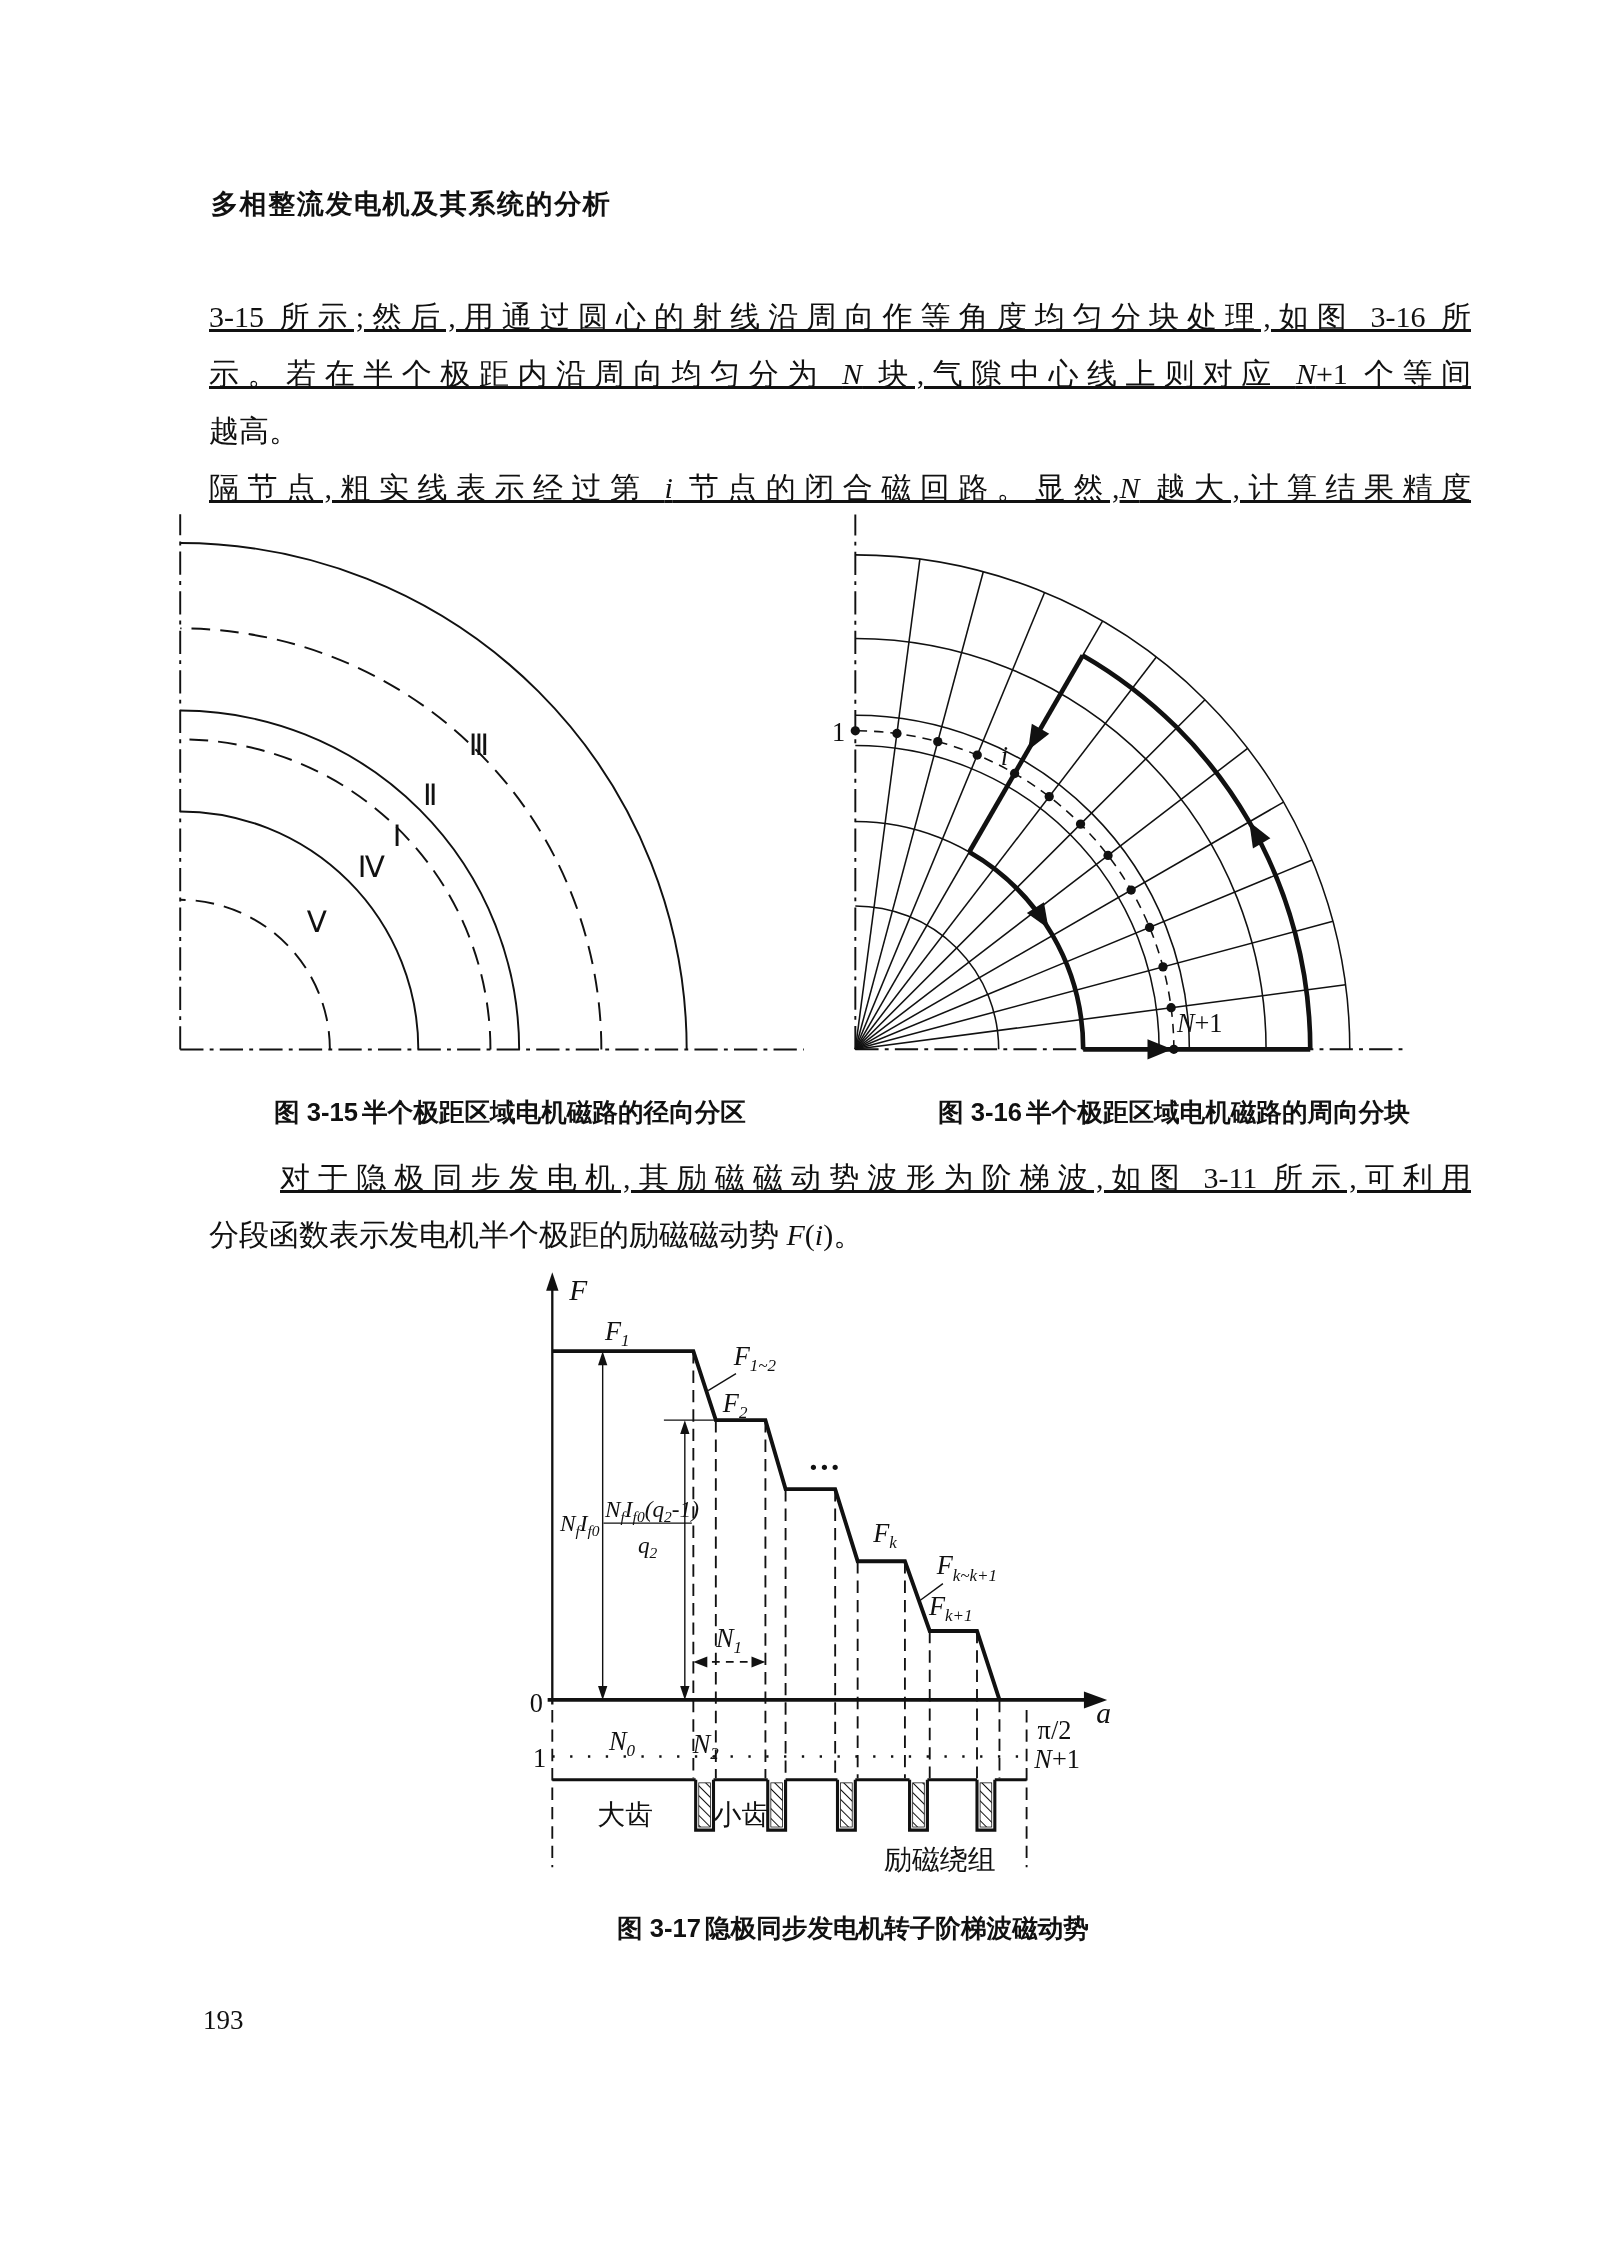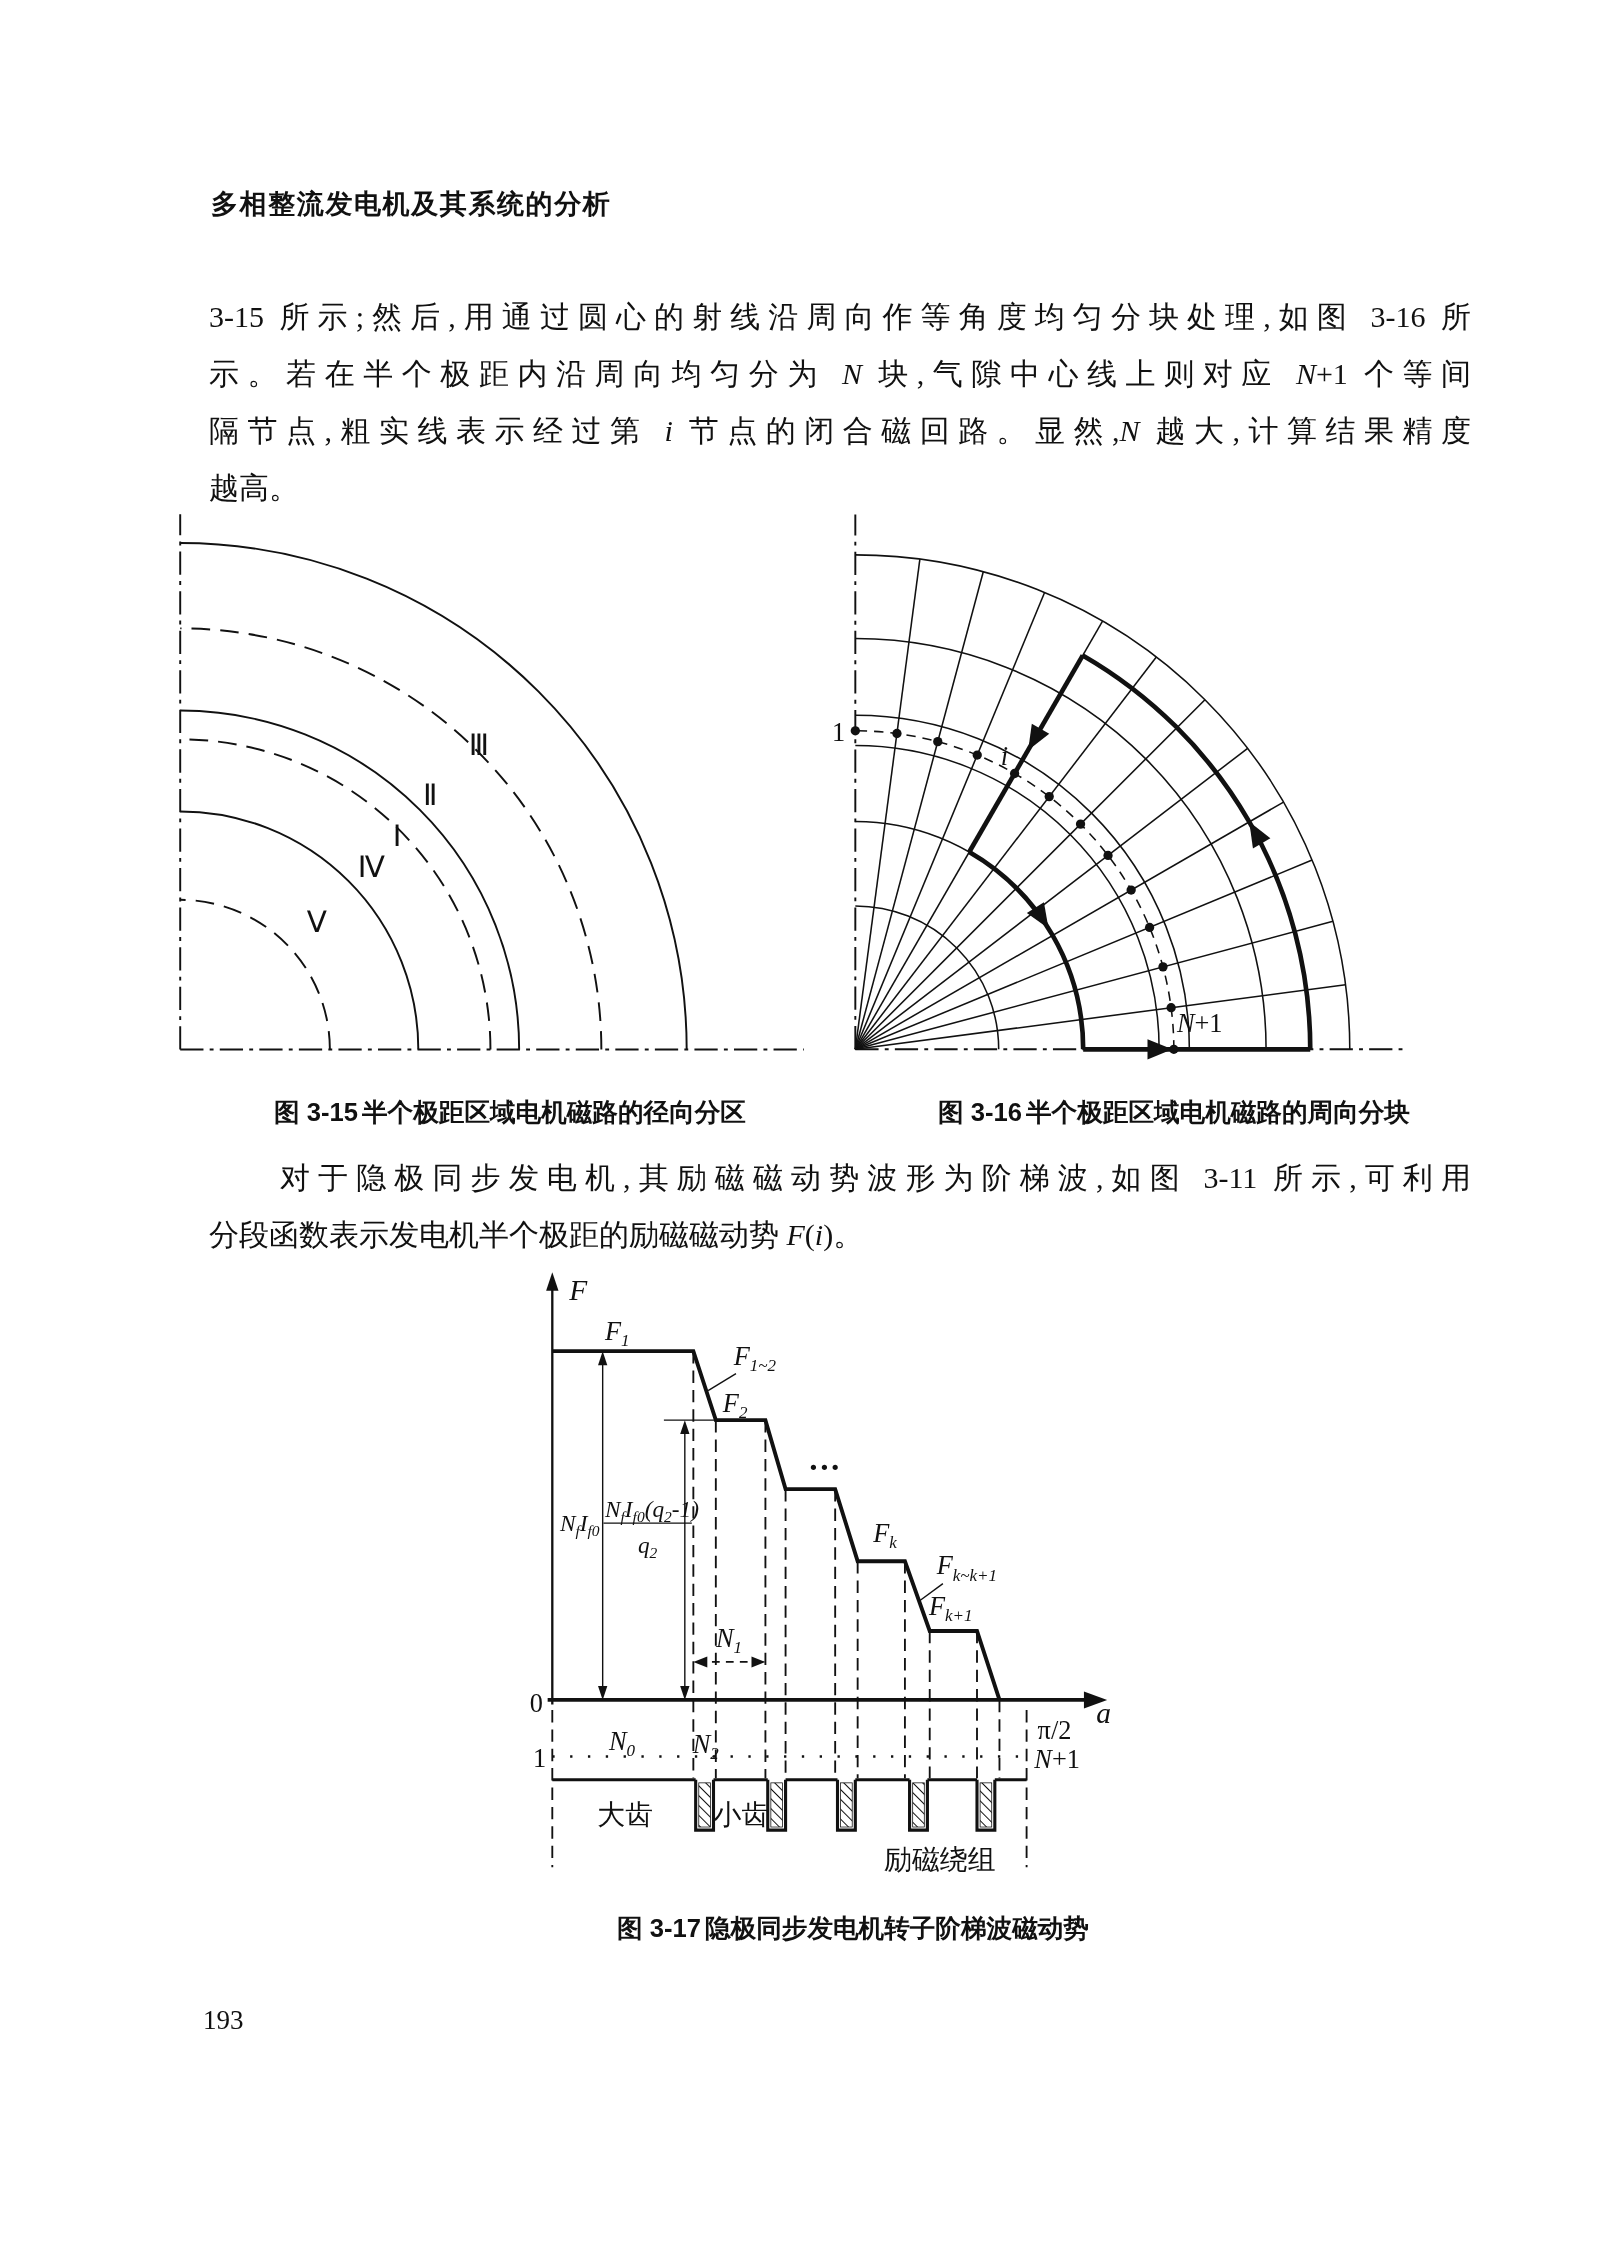--- a/index.html
+++ b/index.html
@@ -3,21 +3,21 @@
 <meta charset="utf-8">
 <style>
   html,body{margin:0;padding:0;background:#9a9a9a;}
   .page{position:relative;width:1620px;height:2261px;background:#ffffff;overflow:hidden;
         font-family:"Liberation Serif",serif;color:#111;padding-left:12px;}
   .abs{position:absolute;}
   .header-title{font-family:"Liberation Sans",sans-serif;font-weight:bold;
         font-size:27px;letter-spacing:1.6px;}
   .body-text{width:1262px;font-size:30px;line-height:57px;}
   .tl{white-space:normal;}
-  .tl.j{text-align:justify;text-align-last:justify;}
+  .tl.j{text-align:justify;text-align-last:justify;text-decoration:underline;}
   .tl.ind{text-indent:71px;}
   .var{font-style:italic;font-family:"Liberation Serif",serif;}
   .caption{font-family:"Liberation Sans",sans-serif;font-weight:bold;font-size:25.6px;
         text-align:center;white-space:nowrap;}
   .caption .cap-text{margin-left:4px;}
   .pageno{font-size:27px;}
   svg{overflow:visible;}
   svg text{fill:#111;}
   .mt{font-family:"Liberation Serif",serif;font-style:italic;font-size:34px;}
   .mu{font-family:"Liberation Serif",serif;font-style:normal;font-size:34px;}
@@ -29,22 +29,22 @@
 </head>
 <body>
 
 <div class="page">
 
   <div class="abs header-title" style="left:211px;top:186px;">多相整流发电机及其系统的分析</div>
 
   <div class="abs body-text" style="left:209px;top:288px;">
       <div class="tl j"><span>3-15 所示;然后,用通过圆心的射线沿周向作等角度均匀分块处理,如图 3-16 所</span></div>
       <div class="tl j"><span>示。若在半个极距内沿周向均匀分为 </span><span class="var">N</span><span> 块,气隙中心线上则对应 </span><span class="var">N</span><span>+1 个等间</span></div>
+      <div class="tl"><span>越高。</span></div>
       <div class="tl j"><span>隔节点,粗实线表示经过第 </span><span class="var">i</span><span> 节点的闭合磁回路。显然,</span><span class="var">N</span><span> 越大,计算结果精度</span></div>
-      <div class="tl"><span>越高。</span></div>
     </div>
 
   <svg class="abs" style="left:174px;top:508px;" width="636" height="551" viewBox="0 0 820 710">
     <g stroke="#111" fill="none">
 
       <line x1="8" y1="698" x2="8" y2="8" stroke-width="2.5" stroke-dasharray="30 8 5 8"></line>
       <line x1="8" y1="698" x2="812" y2="698" stroke-width="2.5" stroke-dasharray="30 8 5 8"></line>
 
       <path d="M 661 698 A 653 653 0 0 0 8 45" stroke-width="2.5"></path>
       <path d="M 551 698 A 543 543 0 0 0 8 155" stroke-width="2.5" stroke-dasharray="24 13"></path>

